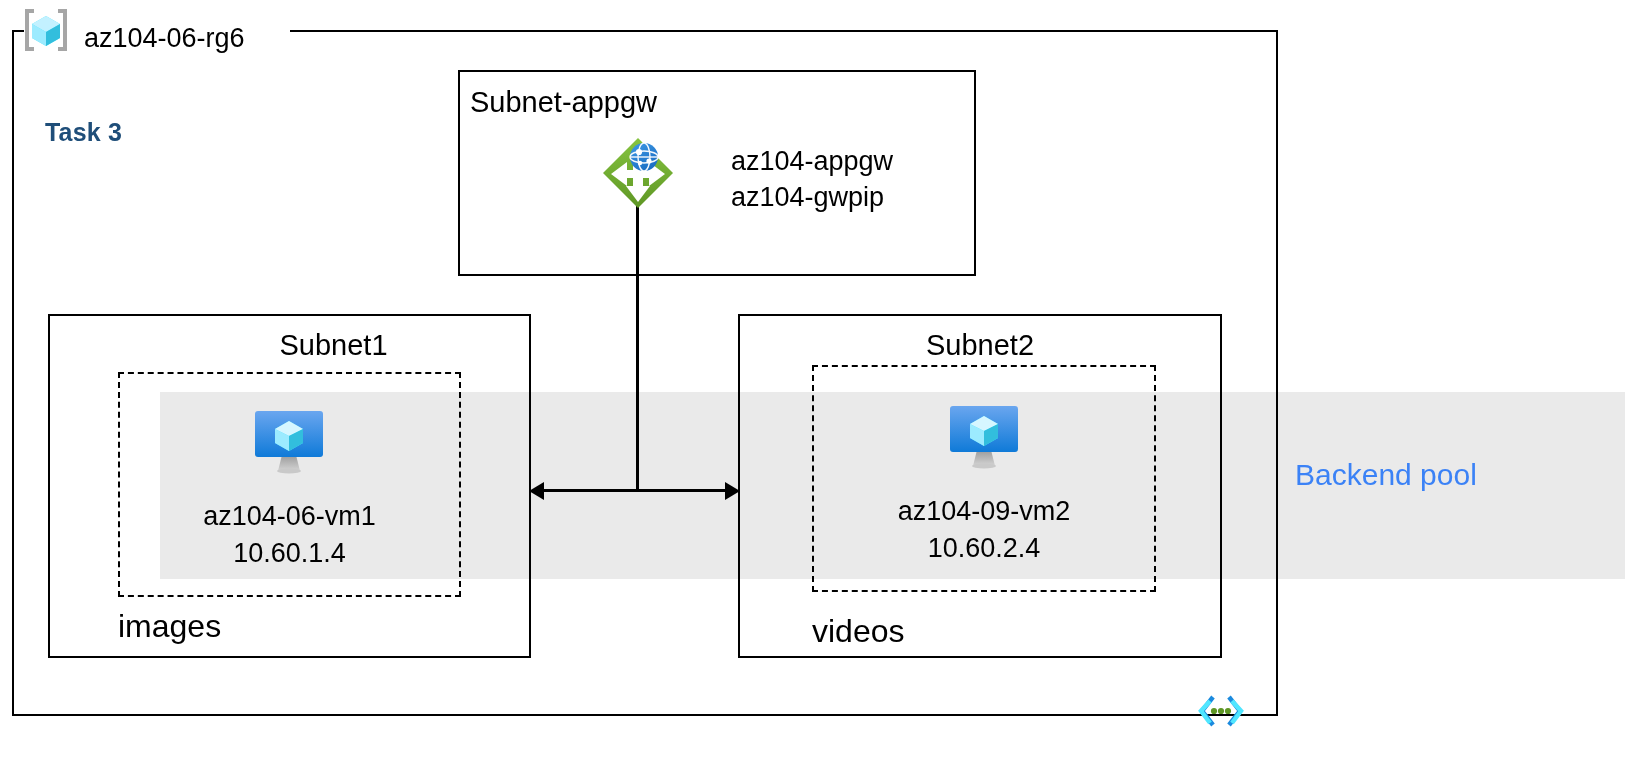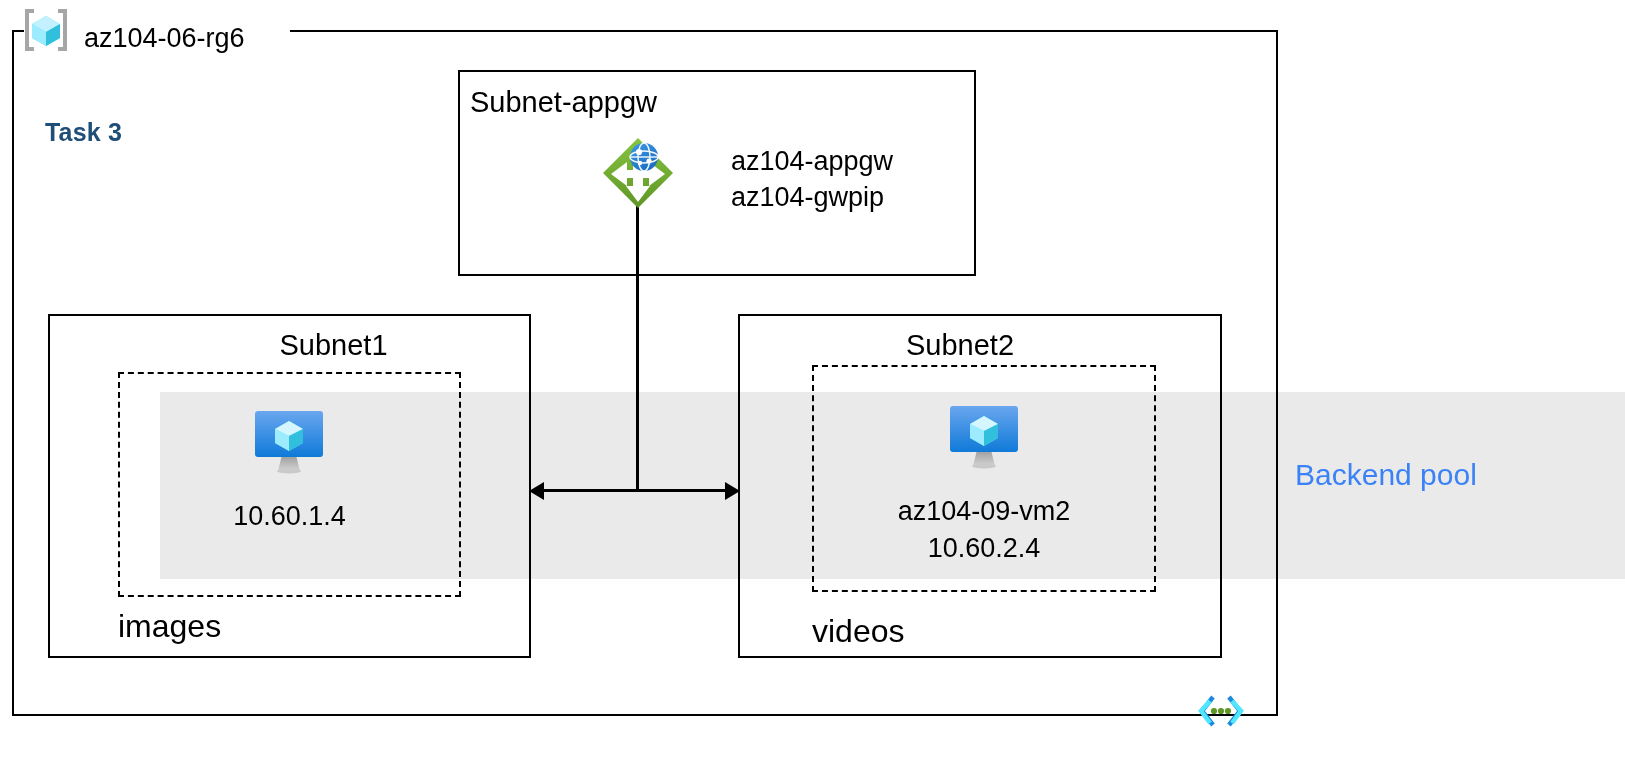--- a/index.html
+++ b/index.html
@@ -208,21 +208,21 @@
   }
   .subnet-title {
     position: absolute;
     font-size: 29px;
     line-height: 38px;
     text-align: center;
     white-space: nowrap;
     z-index: 6;
   }
   #subnet1-title { left: 48px; top: 326px; width: 571px; }
-  #subnet2-title { left: 738px; top: 326px; width: 444px; }
+  #subnet2-title { left: 738px; top: 326px; width: 444px; padding-left: 20px; }
 
   #subnet1-dashed {
     left: 118px;
     top: 372px;
     width: 343px;
     height: 225px;
     z-index: 5;
   }
   #subnet2-dashed {
     left: 812px;
@@ -375,20 +375,21 @@
       <rect x="6" y="6" width="68" height="46" rx="3" fill="url(#vmScreen1)"></rect>
 
       <polygon points="40,16 54,24 54,38 40,46 26,38 26,24" fill="#50e6ff"></polygon>
       <polygon points="40,16 54,24 40,31 26,24" fill="#d6f6ff"></polygon>
       <polygon points="40,31 54,24 54,38 40,46" fill="#32bedd"></polygon>
       <polygon points="40,31 40,46 26,38 26,24" fill="#9cebff"></polygon>
     </svg>
   </div>
 
   <div class="vm-labels" id="vm1-labels">
+    <div>az104-06-vm1</div>
     <div>10.60.1.4</div>
   </div>
   <div class="storage-label" id="subnet1-storage">images</div>
 
   <div class="box" id="subnet2-box"></div>
   <div class="subnet-title" id="subnet2-title">Subnet2</div>
   <div class="dashed-box" id="subnet2-dashed"></div>
 
   <div class="vm-icon" id="vm2-icon">
     <svg width="80" height="72" viewBox="0 0 80 72" xmlns="http://www.w3.org/2000/svg">

